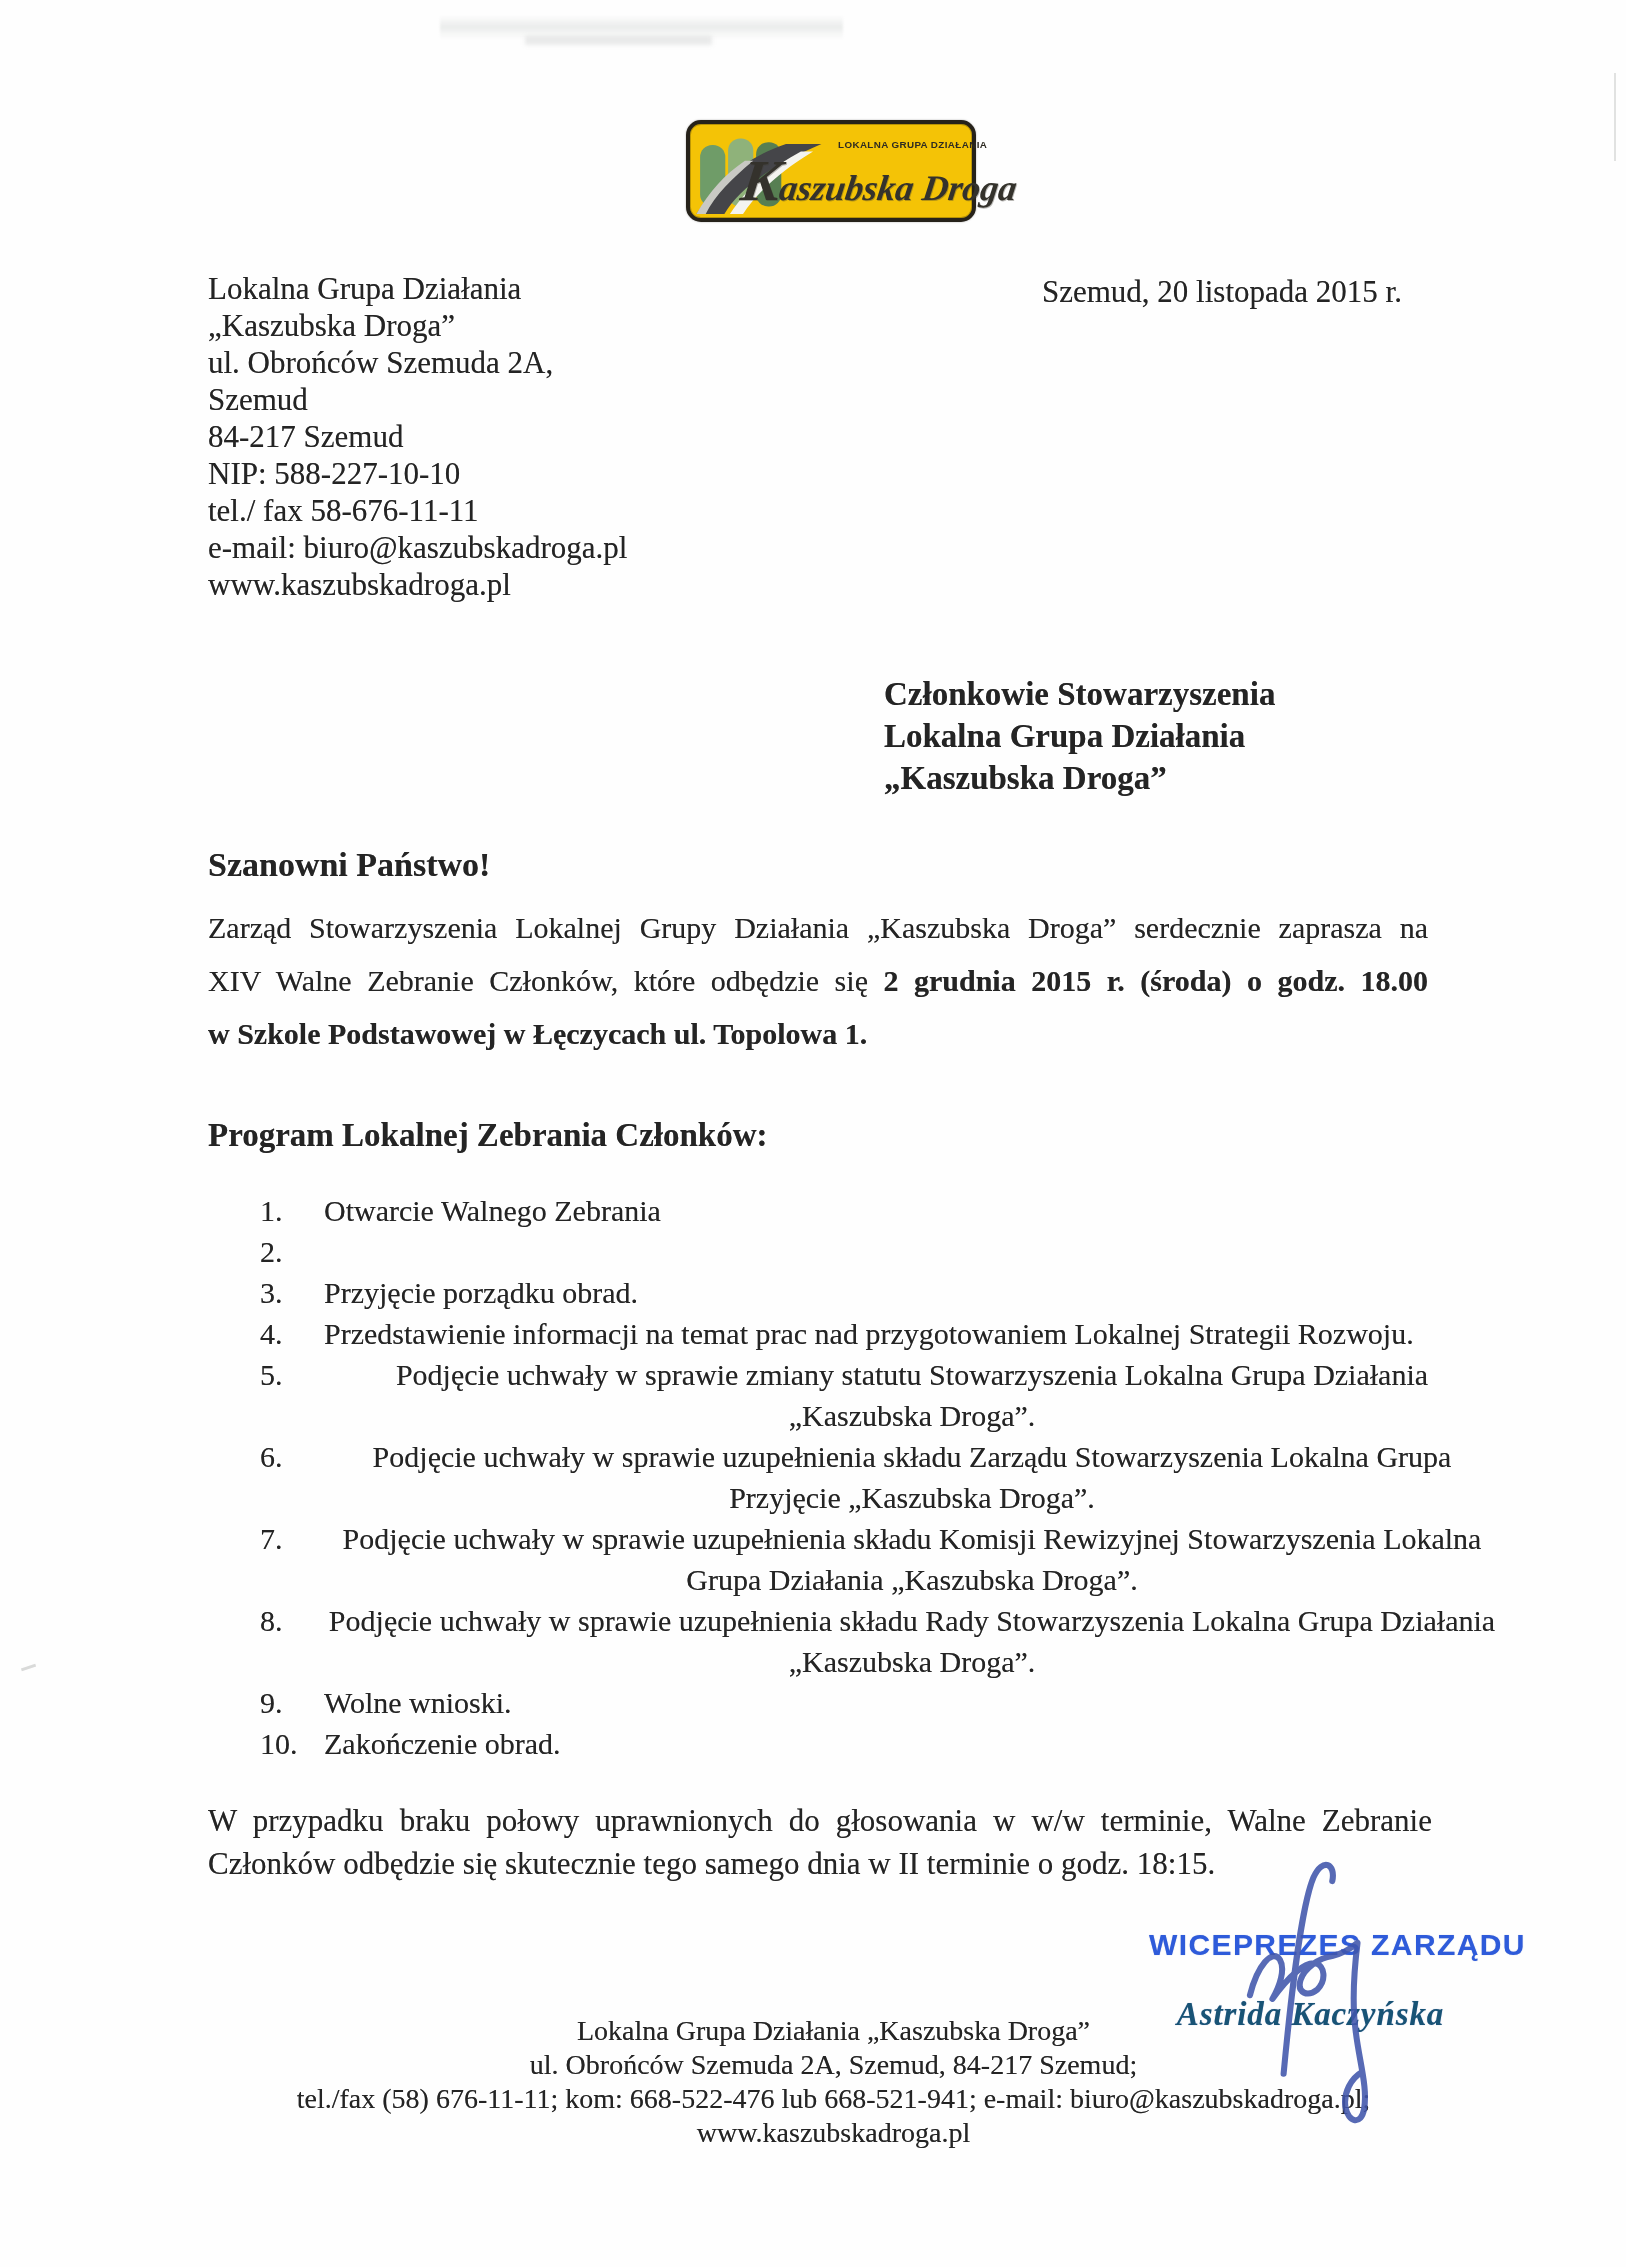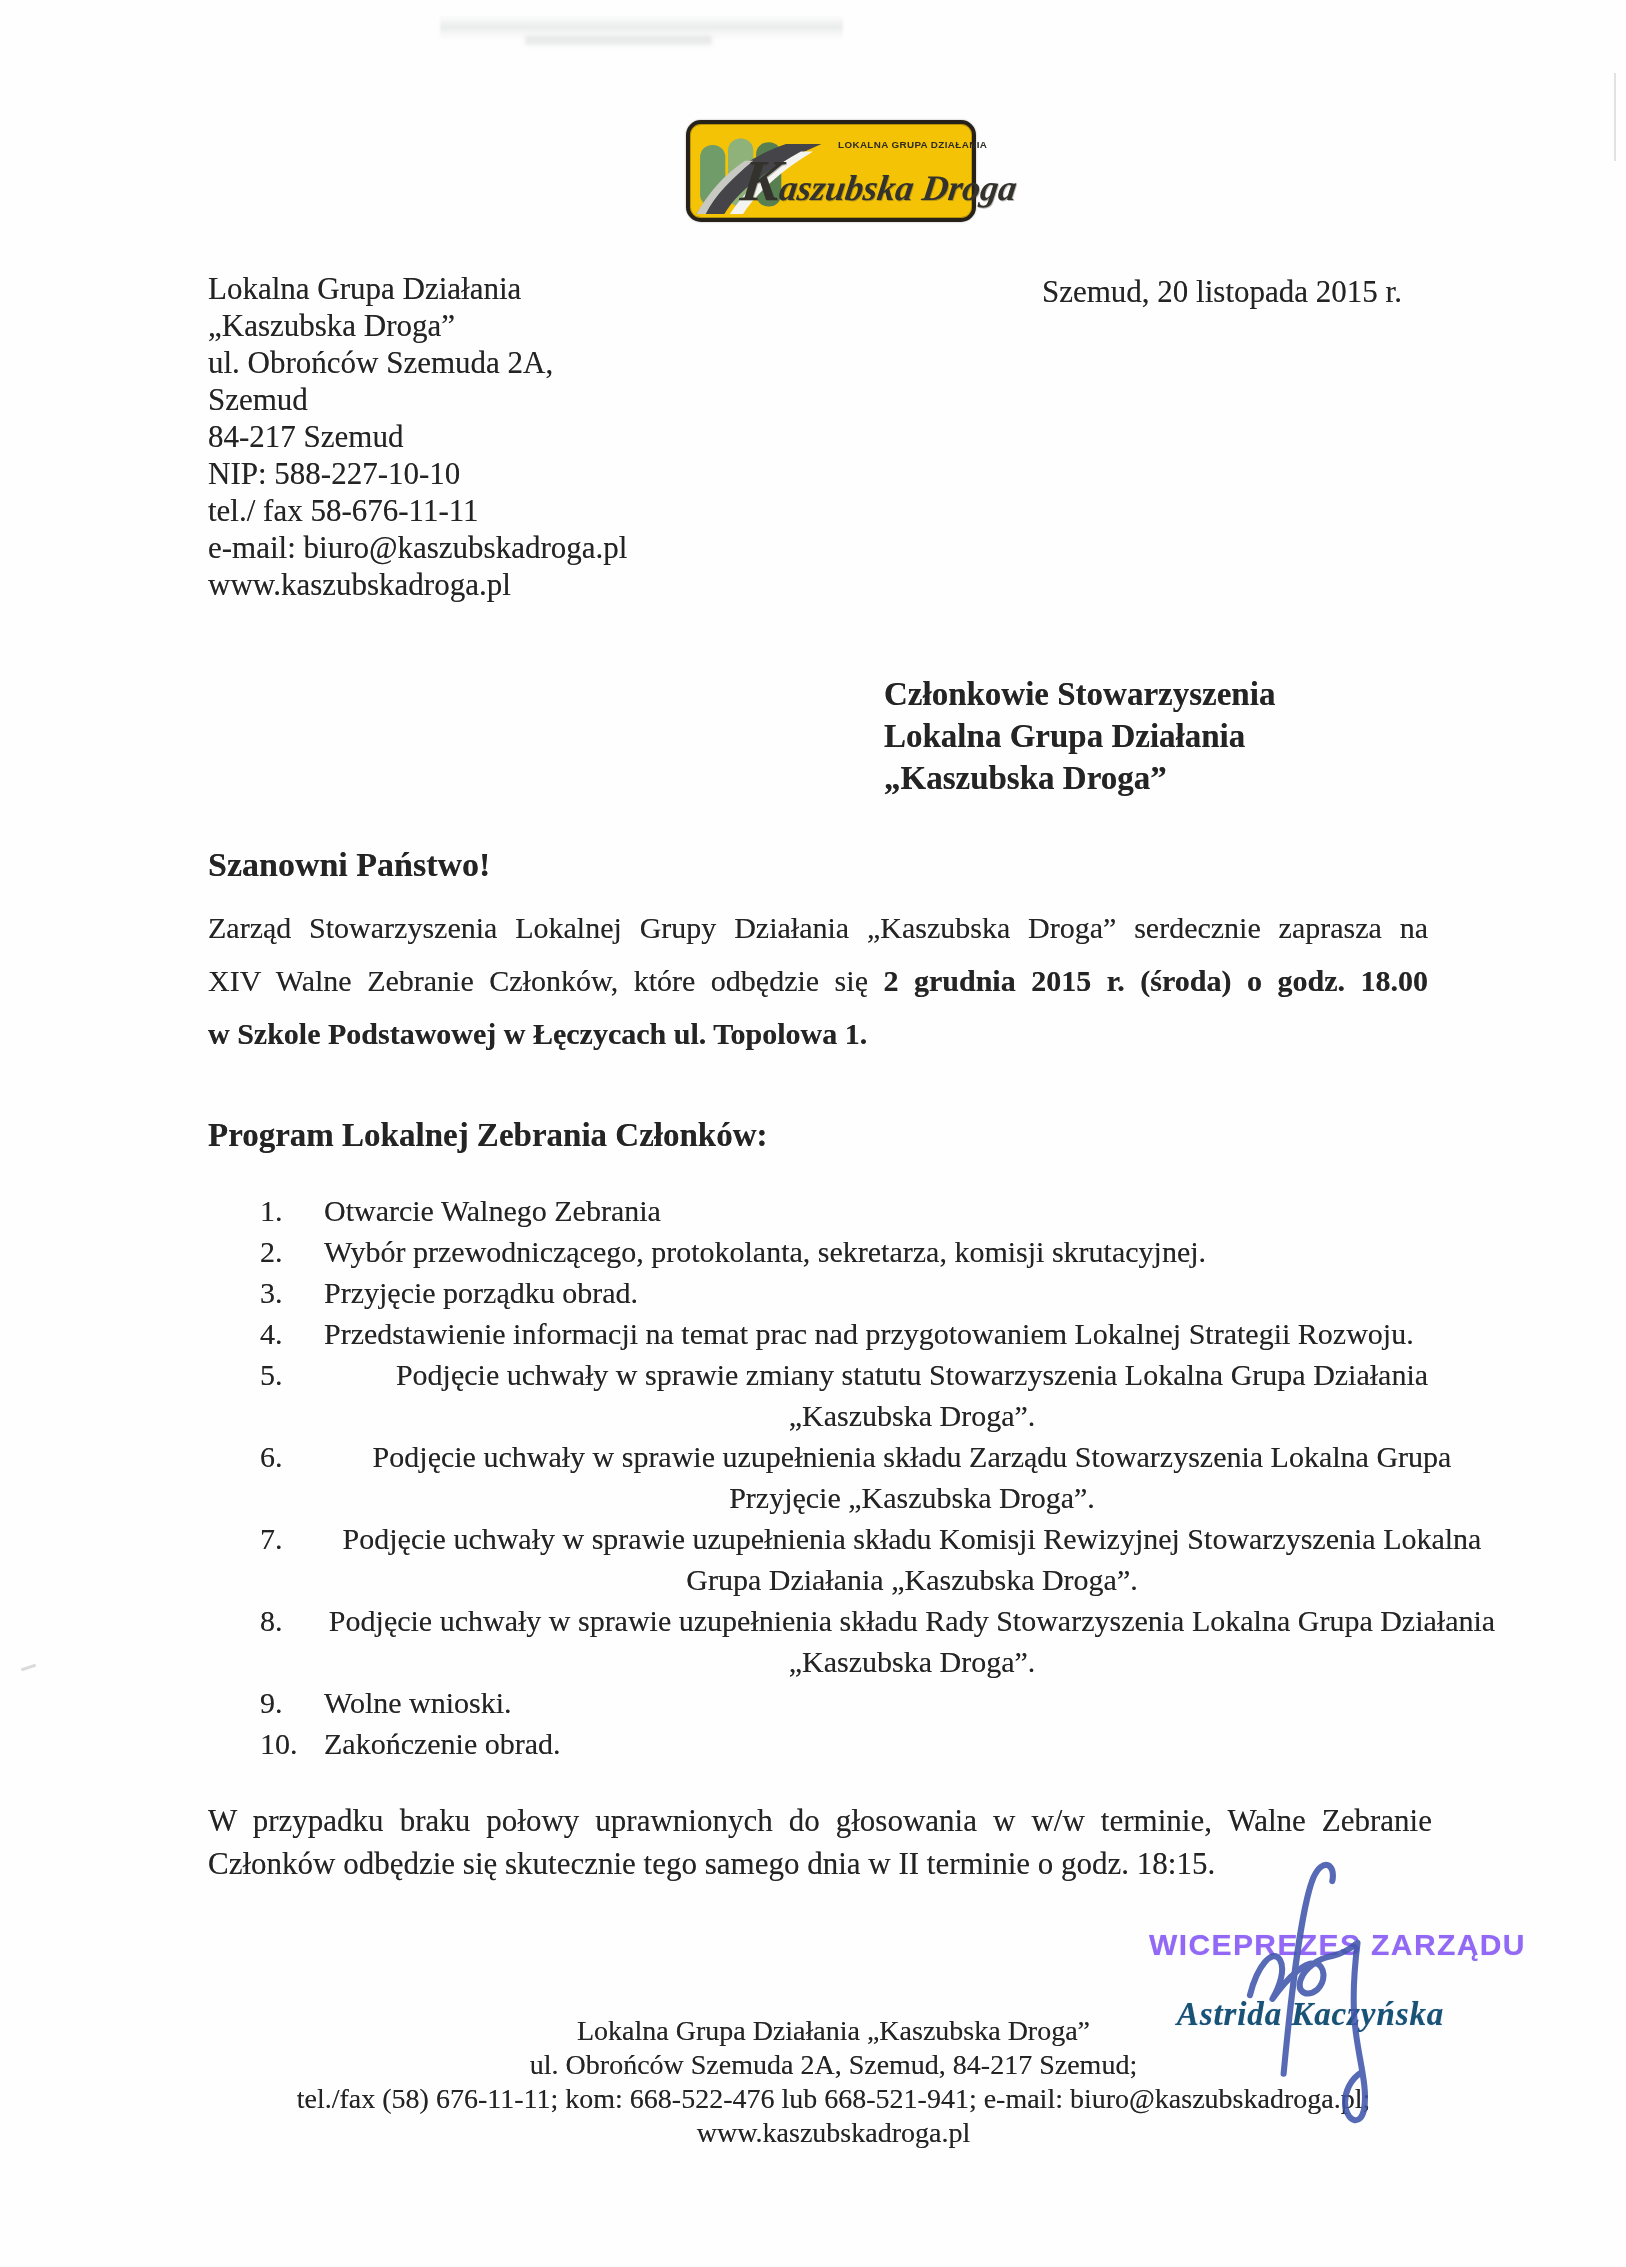--- a/index.html
+++ b/index.html
@@ -72,21 +72,21 @@
   .agenda{position:absolute;left:260px;top:1190px;width:1241px;font-size:30px;line-height:41px;}
   .agenda-item{display:flex;}
   .agenda-item .num{flex:0 0 64px;width:64px;}
   .agenda-item .txt{flex:0 1 auto;max-width:1176px;text-align:center;}
   .closing{position:absolute;left:208px;top:1799px;width:1224px;font-size:31px;line-height:43px;}
   
   .stamp-role{
     position:absolute;left:1149px;top:1928px;width:317px;
     font-family:"Liberation Sans", sans-serif;
     font-size:30px;font-weight:600;letter-spacing:1.4px;
-    color:#8b5cf6;text-align:center;white-space:nowrap;
+    color:#1d4ed8;text-align:center;white-space:nowrap;
     opacity:0.92;text-shadow:0 0 0.9px rgba(74,99,184,0.5);
   }
   .stamp-name{
     position:absolute;left:1158px;top:1986px;width:305px;
     font-size:33px;font-style:italic;font-weight:600;letter-spacing:0.9px;
     color:#0c4a6e;text-align:center;white-space:nowrap;
     opacity:0.95;text-shadow:0 0 0.9px rgba(64,89,174,0.5);margin-top:10px;
   }
   .sig-svg{position:absolute;left:1233px;top:1853px;z-index:5;}
   
@@ -147,21 +147,20 @@
   </div>
 
   <div class="agenda-title">Program Lokalnej Zebrania Członków:</div>
   <div class="agenda">
     <div class="agenda-item">
       <span class="num">1.</span>
       <span class="txt">Otwarcie Walnego Zebrania</span>
     </div>
     <div class="agenda-item">
       <span class="num">2.</span>
-      <span class="txt">Wybór przewodniczącego, protokolanta, sekretarza, komisji skrutacyjnej.</span>
     </div>
     <div class="agenda-item">
       <span class="num">3.</span>
       <span class="txt">Przyjęcie porządku obrad.</span>
     </div>
     <div class="agenda-item">
       <span class="num">4.</span>
       <span class="txt">Przedstawienie informacji na temat prac nad przygotowaniem Lokalnej Strategii Rozwoju.</span>
     </div>
     <div class="agenda-item">

